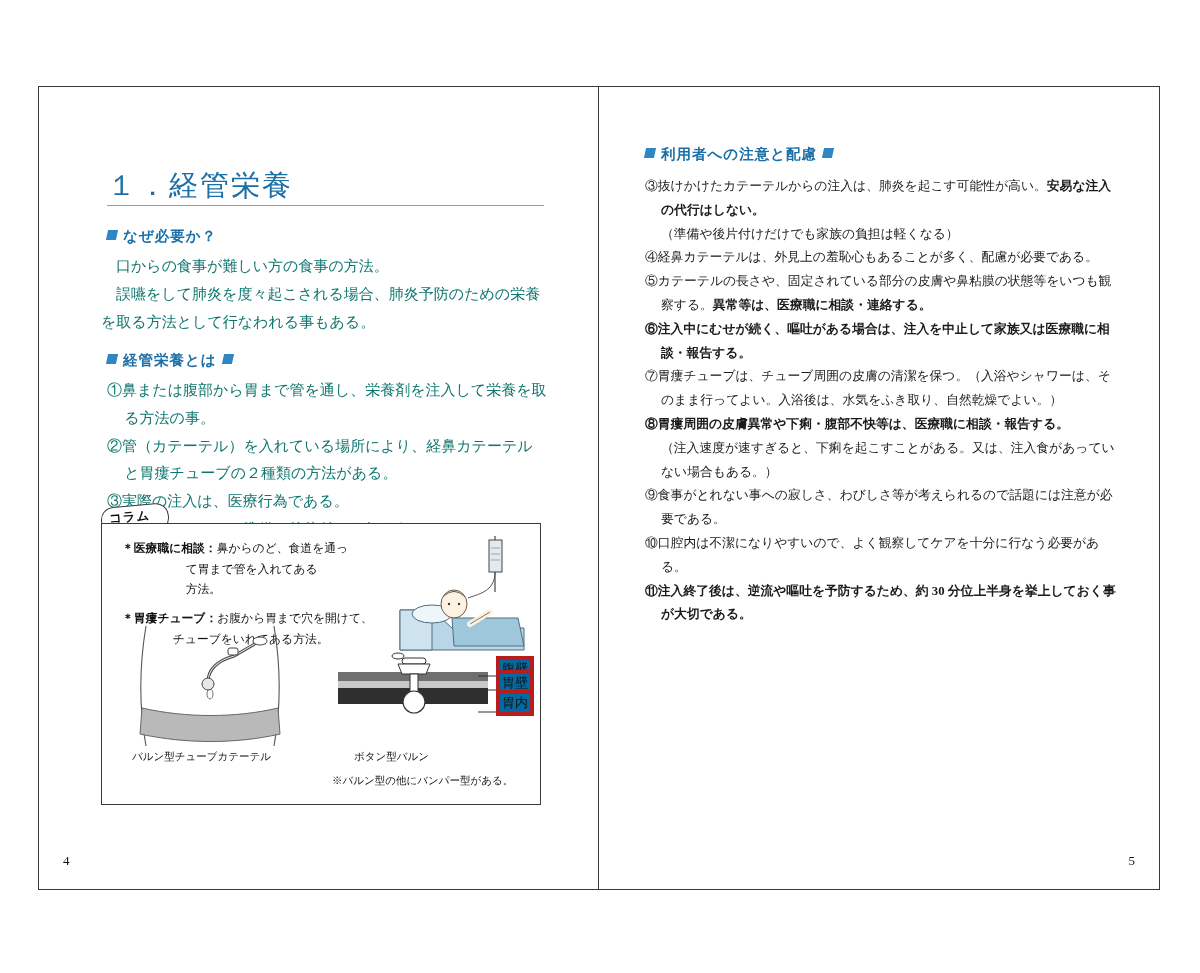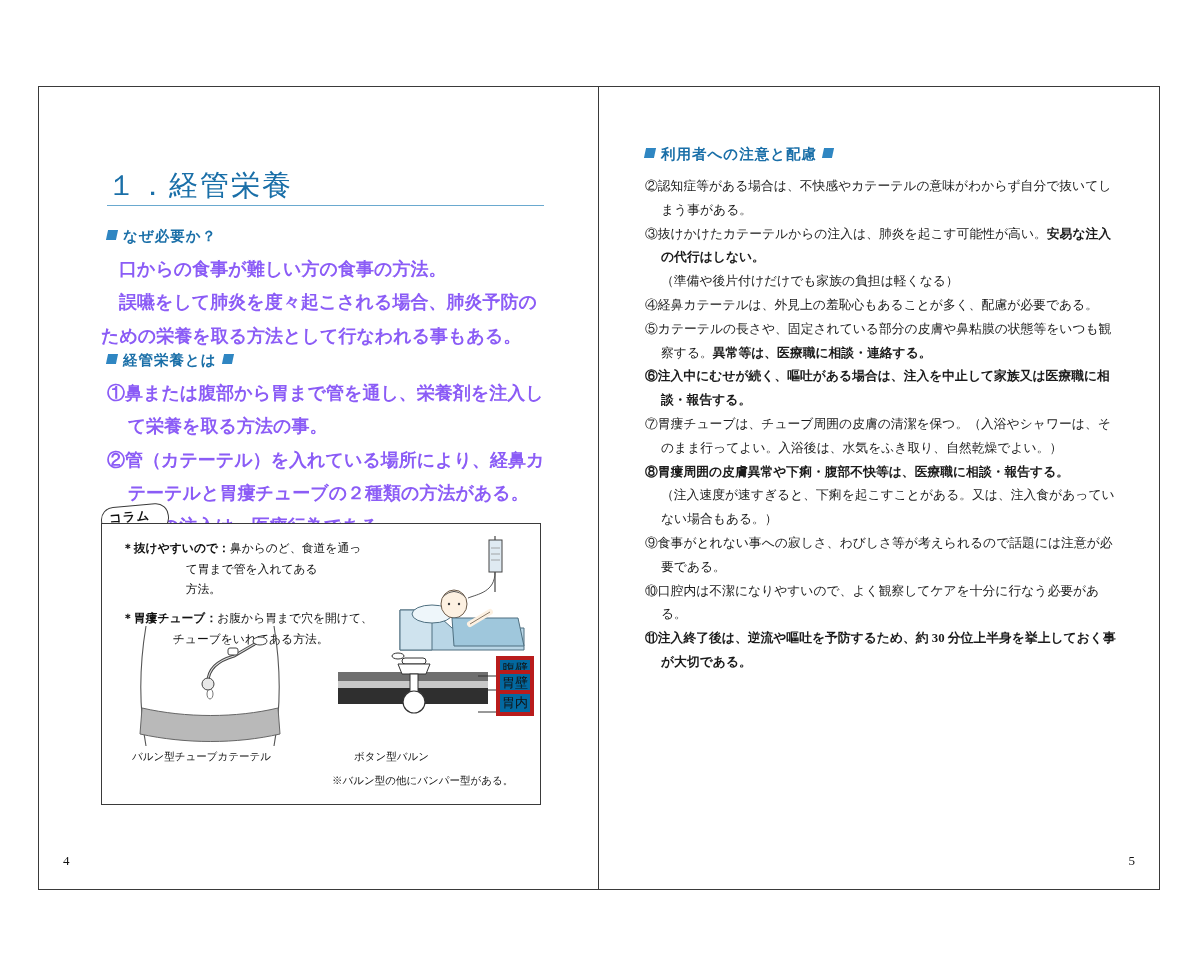--- a/index.html
+++ b/index.html
@@ -79,25 +79,24 @@
     transform: skewX(-12deg);
     vertical-align: 1px;
   }
   .sec-head .mk.r {
     margin-right: 0;
     margin-left: 6px;
   }
 
   .body-text {
     position: absolute;
-    font-size: 18px;
+    font-size: 15px;
     line-height: 1.85;
-    color: #8b5cf6;
-    font-family: "Liberation Serif", serif;
-    font-weight: bold;
+    color: #0f766e;
+    font-family: "Liberation Serif", serif;
   }
   .body-text p { margin: 0; }
   .ind1 { text-indent: 1em; }
   .hang {
     padding-left: 1.15em;
     text-indent: -1.15em;
   }
 
   
   .column-tag {
@@ -253,21 +252,21 @@
 
       <div class="column-tag">
         <div class="bub"></div>
         <div class="txt">コラム</div>
       </div>
 
       <div class="column-box">
 
         <div class="col-def">
           <div>
-            <span class="lbl">＊抜けやすいので：</span><span>鼻からのど、食道を通っ</span>
+            <span class="lbl">＊医療職に相談：</span><span>鼻からのど、食道を通っ</span>
           </div>
           <div class="l2">て胃まで管を入れてある</div>
           <div class="l2">方法。</div>
           <div class="row2">
             <span class="lbl">＊胃瘻チューブ：</span><span>お腹から胃まで穴を開けて、</span>
           </div>
           <div class="l3">チューブをいれてある方法。</div>
         </div>
 
         <svg class="bed-ill" viewBox="0 0 140 125">
@@ -350,21 +349,20 @@
 
   <div class="page page-right">
     <div class="page-inner">
 
       <div class="sec-head" style="left:46px; top:58px;">
         <span class="mk"></span><span>利用者への注意と配慮</span><span class="mk r"></span>
       </div>
 
       <div class="r-list" style="top:88px;">
 
-        <p class="item">②認知症等がある場合は、不快感やカテーテルの意味がわからず自分で抜いてしまう事がある。</p>
 
         <p class="item"><span>③抜けかけたカテーテルからの注入は、肺炎を起こす可能性が高い。</span><b class="hl">安易な注入の代行はしない。</b></p>
         <p class="sub">（準備や後片付けだけでも家族の負担は軽くなる）</p>
 
         <p class="item">④経鼻カテーテルは、外見上の羞恥心もあることが多く、配慮が必要である。</p>
 
         <p class="item"><span>⑤カテーテルの長さや、固定されている部分の皮膚や鼻粘膜の状態等をいつも観察する。</span><b class="hl">異常等は、医療職に相談・連絡する。</b></p>
 
         <p class="item" style="font-weight:bold;">⑥注入中にむせが続く、嘔吐がある場合は、注入を中止して家族又は医療職に相談・報告する。</p>
 

